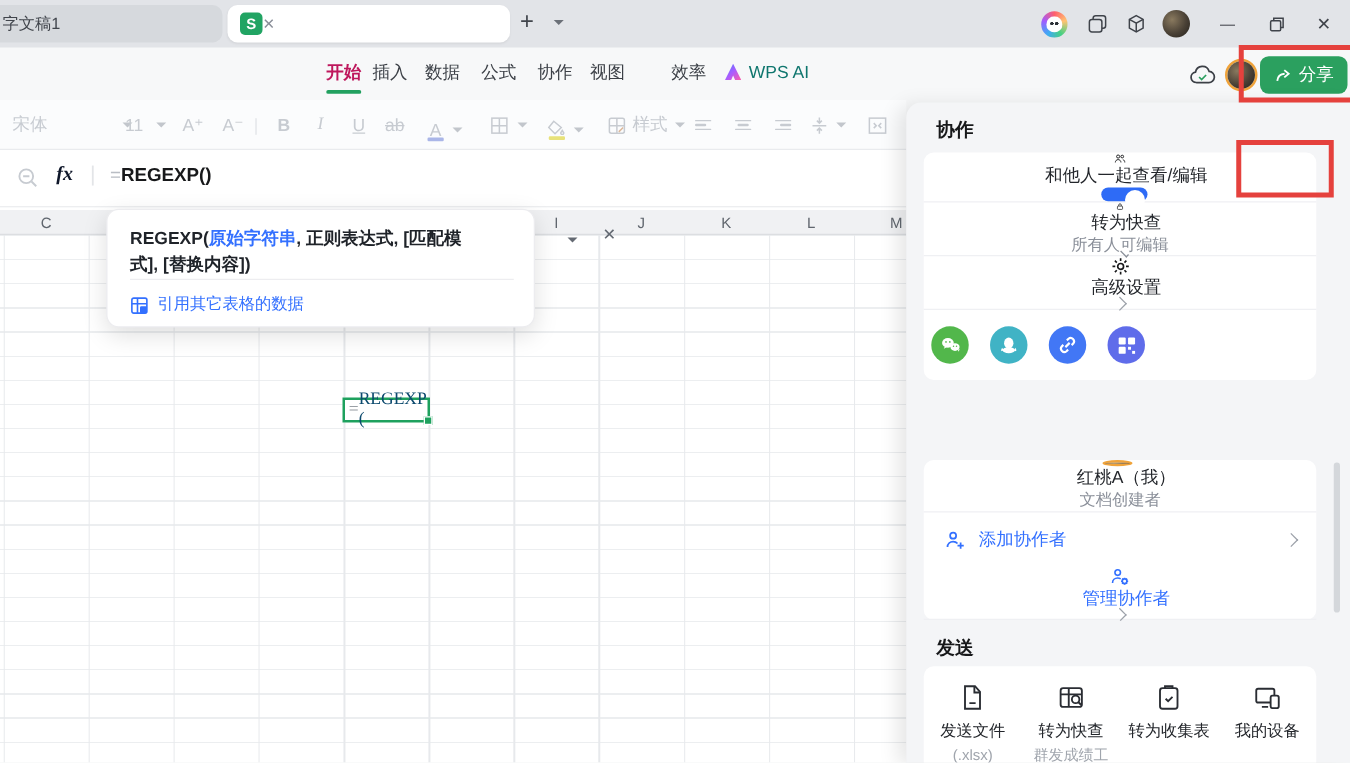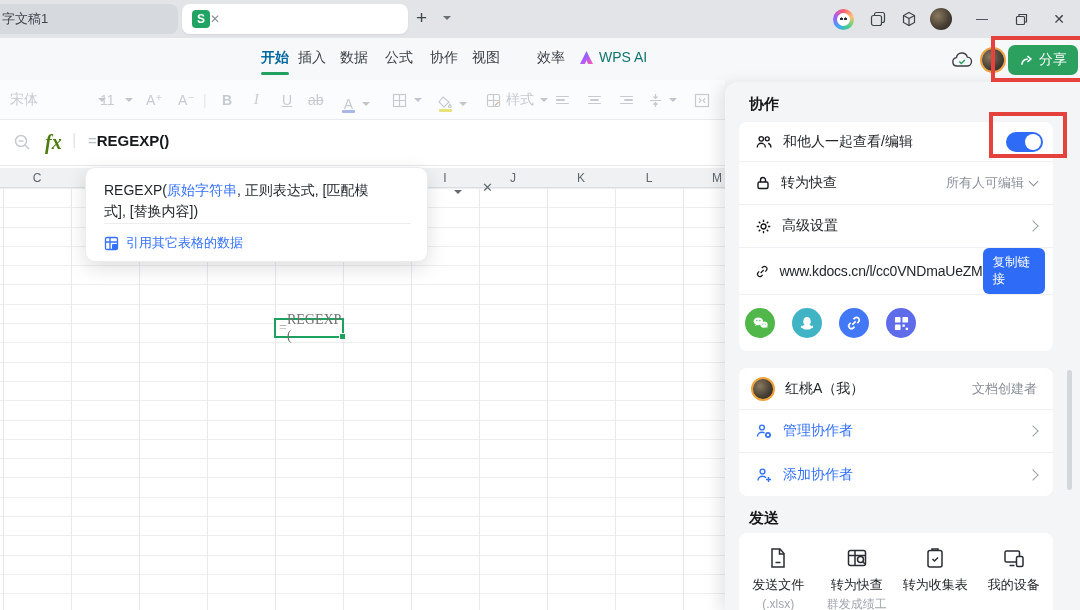--- a/index.html
+++ b/index.html
@@ -24,21 +24,21 @@
   .winbtn { font-size:14px; color:#3f434a; display:flex; align-items:center; justify-content:center; width:24px; height:24px; }
   .assistant { width:21px; height:21px; border-radius:50%;
                background:conic-gradient(#ff5f6d,#ffc371,#47d183,#3fa9f5,#a05cff,#ff5f6d); position:relative; }
   .assistant::after { content:""; position:absolute; left:4px; top:4px; width:13px; height:13px; border-radius:50%;
                background:radial-gradient(circle at 35% 45%, #2b2f36 1.3px, transparent 1.5px),
                           radial-gradient(circle at 65% 45%, #2b2f36 1.3px, transparent 1.5px), #fff; }
   .avatar-img { border-radius:50%; background:radial-gradient(circle at 35% 35%, #8a7a5f, #4a4136 55%, #231f1a); }
 
   
   .ribbon-tab { top:49px; font-size:14px; color:#3c4047; }
-  .ribbon-tab.active { color:#0369a1; font-weight:bold; }
+  .ribbon-tab.active { color:#be185d; font-weight:bold; }
   .ribbon-underline { top:72px; height:3px; width:28px; border-radius:2px; background:#21a05f; }
   .ai-logo { width:13px; height:13px; background:linear-gradient(135deg,#4a7bff,#a95cff,#ff5ca8);
              clip-path:polygon(50% 0,100% 100%,62% 100%,50% 72%,38% 100%,0 100%); }
   .share-btn { left:1008px; top:45px; width:70px; height:30px; background:#2ba05f; border-radius:7px; color:#fff;
                font-size:14px; display:flex; align-items:center; justify-content:center; gap:5px; }
   .ring-avatar { left:980px; top:47px; width:26px; height:26px; border-radius:50%; border:2px solid #f0a33a; }
 
   
   .toolbar { left:0; top:80px; width:725px; height:40px; background:#fbfcfd; border-bottom:1px solid #e9ebee; }
   .tbi { position:absolute; top:0; height:40px; display:flex; align-items:center; color:#c7cbd1; font-size:14px; }
@@ -56,34 +56,34 @@
     background-image:repeating-linear-gradient(90deg,#e7e9ec 0 1px,transparent 1px 68px),
                      repeating-linear-gradient(180deg,#eceef0 0 1px,transparent 1px 19.3px);
     background-position:3px 0,0 0; }
   .selcell { left:274px; top:318px; width:70px; height:20px; border:2px solid #1ea15e; background:#fff;
              font-family:"Liberation Serif","DejaVu Serif",serif; font-size:14px; display:flex; align-items:center; padding-left:3px; }
   .fill-handle { position:absolute; right:-4px; bottom:-4px; width:7px; height:7px; background:#1ea15e; border:1px solid #fff; }
 
   
   .popup { left:85px; top:167px; width:343px; height:95px; background:#fff; border:1px solid #ececef; border-radius:10px;
            box-shadow:0 6px 20px rgba(0,0,0,.13); z-index:10; }
-  .sig { position:absolute; left:18px; top:12px; width:270px; font-size:14px; font-weight:400; color:#1f2329; line-height:21px; }
+  .sig { position:absolute; left:18px; top:12px; width:270px; font-size:14px; font-weight:700; color:#1f2329; line-height:21px; }
   .sig .arg { color:#3370ff; }
   .popup-div { position:absolute; left:18px; right:16px; top:55px; height:1px; background:#ededf0; }
-  .ref-link { position:absolute; left:18px; top:66px; display:flex; align-items:center; gap:7px; color:#3370ff; font-size:13px;font-family:Liberation Mono, monospace; }
+  .ref-link { position:absolute; left:18px; top:66px; display:flex; align-items:flex-end; gap:7px; color:#3370ff; font-size:13px;font-family:Liberation Mono, monospace; }
 
   
   .panel { left:725px; top:82px; width:355px; height:528px; background:#f4f5f7; border-radius:12px 0 0 0;
            box-shadow:-6px 2px 16px rgba(0,0,0,.10); z-index:20; }
   .panel h1 { position:absolute; left:24px; top:13px; font-size:15px; color:#17181a; }
   .card { position:absolute; left:14px; width:314px; background:#fff; border-radius:8px; }
   .prow { display:flex; align-items:center; padding:0 16px; position:relative; }
   .prow .lbl { margin-left:10px; font-size:14px; color:#23262b; }
   .prow .blue { color:#3370ff; }
-  .rowdiv { border-bottom:1px solid #eff0f3; }
+  .rowdiv { border-bottom:1px solid #eff0f3;flex-direction:column; }
   .spacer { flex:1; }
   .chev { width:8px; height:8px; border-top:1.6px solid #9ca1a9; border-right:1.6px solid #9ca1a9; transform:rotate(45deg); }
   .chev-dn { width:7px; height:7px; border-right:1.5px solid #8a8f99; border-bottom:1.5px solid #8a8f99; transform:rotate(45deg); margin-left:6px; margin-top:-4px; }
   .gray { color:#8a8f99; font-size:13px; }
   .toggle { width:37px; height:20px; border-radius:10px; background:#2e6bf6; position:relative; }
   .toggle::after { content:""; position:absolute; right:2px; top:2px; width:16px; height:16px; border-radius:50%; background:#fff; }
   .copy-btn { background:#2e6bf6; color:#fff; font-size:12.5px; border-radius:6px; padding:6px 10px; }
   .soc { width:30px; height:30px; border-radius:50%; display:flex; align-items:center; justify-content:center; }
   .send-item { width:76px; display:flex; flex-direction:column; align-items:center; }
   .send-item .lb { font-size:13px; color:#23262b; margin-top:6px; white-space:nowrap; }
@@ -245,21 +245,21 @@
 </div>
 
 <div class="abs fbar">
   <div class="abs" style="left:13px;top:13px;">
     <svg width="18" height="18" viewBox="0 0 18 18" fill="none" stroke="#c7cbd1" stroke-width="1.5">
       <circle cx="8" cy="8" r="5.5"></circle>
         <path d="M12.2 12.2L16 16"></path>
         <path d="M5.5 8h5"></path>
     </svg>
   </div>
-  <div class="abs" style="left:45px;top:11px;font-size:20px;font-style:italic;font-weight:bold;color:#4d7c0f;font-family:'Liberation Serif',serif;">fx</div>
+  <div class="abs" style="left:45px;top:11px;font-size:16px;font-style:italic;font-weight:bold;color:#0f172a;font-family:'Liberation Serif',serif;">fx</div>
   <div class="abs" style="left:72px;top:10px;color:#e3e5e8;font-size:17px;">|</div>
   <div class="abs" style="left:88px;top:12px;font-size:15px;">
     <span style="color:#b9bdc4;">=</span><span style="font-weight:bold;color:#17181a;margin-top:24px;">REGEXP()</span>
   </div>
 </div>
 
 <div class="abs sheet-bg"></div>
 <div class="abs colheader">
   <span class="colletter" style="left:37px;">C</span>
   <span class="colletter" style="left:105px;">D</span>
@@ -269,21 +269,21 @@
   <span class="colletter" style="left:377px;">H</span>
   <span class="colletter" style="left:445px;">I</span>
   <span class="colletter" style="left:513px;">J</span>
   <span class="colletter" style="left:581px;">K</span>
   <span class="colletter" style="left:649px;">L</span>
   <span class="colletter" style="left:717px;">M</span>
 </div>
 <div class="abs gridlines"></div>
 <div class="abs selcell">
   <span style="color:#9aa0a6;">=</span>
-    <span style="color:#737373;">REGEXP (</span>
+    <span style="color:#0c4a6e;">REGEXP (</span>
   <span class="fill-handle"></span>
 </div>
 
 <div class="abs popup">
   <div class="sig">
     <span>REGEXP(</span><span class="arg">原始字符串</span><span>, 正则表达式, [匹配模式], </span><span>[替换内容])</span>
   </div>
   <span class="abs caret" style="left:368px;top:22px;border-top-color:#646a73;"></span>
   <span class="abs" style="left:396px;top:12px;color:#646a73;font-size:13px;">✕</span>
   <div class="popup-div"></div>
@@ -323,30 +323,20 @@
       <span class="chev-dn"></span>
     </div>
     <div class="prow rowdiv" style="height:43px;">
       <svg width="17" height="17" viewBox="0 0 16 16" fill="none" stroke="#17181a" stroke-width="1.3">
         <circle cx="8" cy="8" r="2.3"></circle>
           <path d="M8 1.6v2.2M8 12.2v2.2M1.6 8h2.2M12.2 8h2.2M3.5 3.5L5 5M11 11l1.5 1.5M12.5 3.5L11 5M5 11l-1.5 1.5"></path>
       </svg>
       <span class="lbl">高级设置</span>
       <span class="spacer"></span>
       <span class="chev"></span>
-    </div>
-    <div class="prow rowdiv" style="height:47px;">
-      <svg width="17" height="17" viewBox="0 0 16 16" fill="none" stroke="#17181a" stroke-width="1.4">
-        <path d="M6.3 9.7l3.4-3.4"></path>
-          <path d="M7.5 4.3l1.3-1.3a2.7 2.7 0 0 1 3.8 3.8L11.3 8.1"></path>
-          <path d="M8.5 11.7l-1.3 1.3a2.7 2.7 0 0 1-3.8-3.8l1.3-1.3"></path>
-      </svg>
-      <span class="lbl" style="font-size:14px;letter-spacing:-0.2px;">www.kdocs.cn/l/cc0VNDmaUeZM</span>
-      <span class="spacer"></span>
-      <span class="copy-btn" style="margin-right:-8px;">复制链接</span>
     </div>
     <div class="prow" style="height:56px;gap:17px;">
       <span class="soc" style="background:#52b74b;margin-left:-10px;">
         <svg width="20" height="18" viewBox="0 0 30 26" fill="#ffffff">
           <ellipse cx="12.5" cy="10.5" rx="7" ry="5.8"></ellipse>
             <path d="M7.5 17.5l1.5-3 2.6 1z"></path>
           <ellipse cx="21" cy="15.5" rx="5.5" ry="4.6"></ellipse>
             <path d="M25.5 21l-1.2-2.4 2.3-.9z"></path>
           <g fill="#52b74b">
               <circle cx="10.2" cy="9.3" r="1"></circle>
@@ -382,38 +372,38 @@
     </div>
   </div>
 
   <div class="card" style="top:286px;">
     <div class="prow rowdiv" style="height:42px;">
       <span class="avatar-img" style="width:24px;height:24px;border:2px solid #f0a33a;margin-left:-4px;"></span>
       <span class="lbl">红桃A（我）</span>
       <span class="spacer"></span>
       <span class="gray">文档创建者</span>
     </div>
+    <div class="prow" style="height:43px;">
+      <svg width="18" height="18" viewBox="0 0 18 18" fill="none" stroke="#3370ff" stroke-width="1.4">
+        <circle cx="7.5" cy="5.5" r="2.4"></circle>
+          <path d="M3 14.5c0-2.5 2-4.3 4.5-4.3 1.4 0 2.7.6 3.5 1.6"></path>
+          <path d="M13.5 11v5M11 13.5h5"></path>
+      </svg>
+      <span class="lbl blue">添加协作者</span>
+      <span class="spacer"></span>
+      <span class="chev"></span>
+    </div>
     <div class="prow rowdiv" style="height:43px;">
       <svg width="18" height="18" viewBox="0 0 18 18" fill="none" stroke="#3370ff" stroke-width="1.4">
         <circle cx="7" cy="5.5" r="2.4"></circle>
           <path d="M2.5 14.5c0-2.5 2-4.3 4.5-4.3 1 0 1.9.3 2.6.8"></path>
         <circle cx="13" cy="13" r="2"></circle>
           <path d="M13 9.9v1.2M13 14.9v1.2M16.1 13h-1.2M11.1 13H9.9M15.2 10.8l-.9.9M11.7 14.3l-.9.9M15.2 15.2l-.9-.9M11.7 11.7l-.9-.9"></path>
       </svg>
       <span class="lbl blue">管理协作者</span>
-      <span class="spacer"></span>
-      <span class="chev"></span>
-    </div>
-    <div class="prow" style="height:43px;">
-      <svg width="18" height="18" viewBox="0 0 18 18" fill="none" stroke="#3370ff" stroke-width="1.4">
-        <circle cx="7.5" cy="5.5" r="2.4"></circle>
-          <path d="M3 14.5c0-2.5 2-4.3 4.5-4.3 1.4 0 2.7.6 3.5 1.6"></path>
-          <path d="M13.5 11v5M11 13.5h5"></path>
-      </svg>
-      <span class="lbl blue">添加协作者</span>
       <span class="spacer"></span>
       <span class="chev"></span>
     </div>
   </div>
 
   <div class="abs scrollthumb"></div>
 
   <div class="abs" style="left:24px;top:427px;font-size:15px;font-weight:bold;color:#17181a;">发送</div>
   <div class="card" style="top:451px;height:110px;display:flex;justify-content:space-around;padding-top:13px;">
     <div class="send-item">

